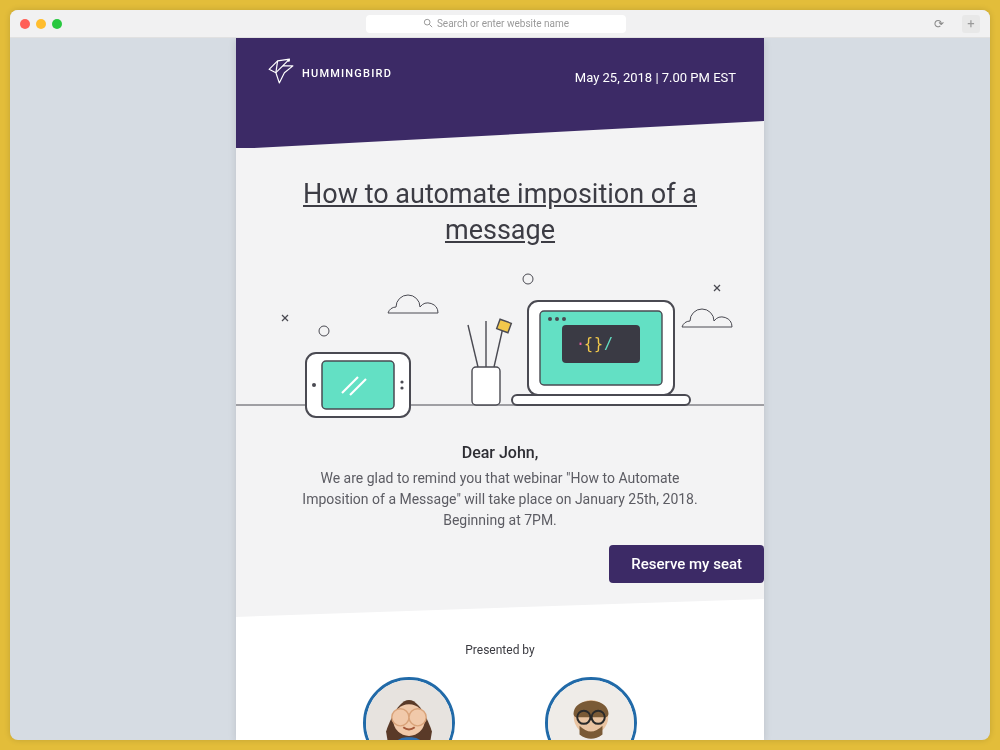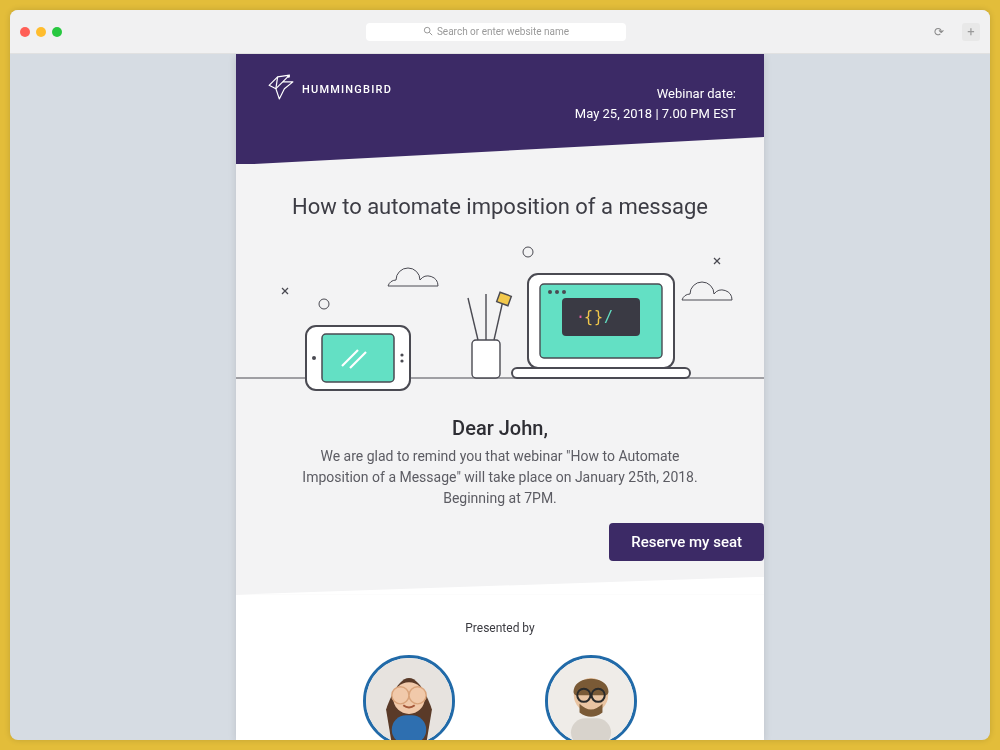--- a/index.html
+++ b/index.html
@@ -4,21 +4,21 @@
 <style>
   * { box-sizing: border-box; margin: 0; padding: 0; }
   html, body { width: 1000px; height: 750px; overflow: hidden; font-family: -apple-system, "Segoe UI", Roboto, "Helvetica Neue", Arial, sans-serif; }
   body { background: #e3bd3a; padding: 10px; }
   .browser {
     width: 980px; height: 730px; background: #d6dce3;
     border-radius: 8px; box-shadow: 0 0 6px rgba(0,0,0,.15);
     display:flex; flex-direction:column; overflow:hidden;
   }
   .chrome-bar {
-    height: 44px; background:#f1f1f2; display:flex; align-items:center;
+    height: 28px; background:#f1f1f2; display:flex; align-items:center;
     padding: 0 10px; border-bottom:1px solid #e1e1e1; gap:14px;
   }
   .dots { display:flex; gap:6px; }
   .dot { width:10px; height:10px; border-radius:50%; }
   .dot.r{background:#ff5f57}.dot.y{background:#ffbd2e}.dot.g{background:#28c840}
   .omnibox {
     flex:0 0 260px; margin-left:auto; margin-right:auto;
     height:18px; background:#fff; border-radius:4px;
     display:flex; align-items:center; justify-content:center;
     font-size:10px; color:#9a9a9a; gap:4px;
@@ -35,25 +35,25 @@
   .hero { position:relative; height:110px; background:#3c2a66; color:#fff; }
   .hero::after{
     content:""; position:absolute; left:0; right:0; bottom:-1px; height:28px;
     background:#f3f3f4;
     clip-path: polygon(0 100%, 100% 0, 100% 100%);
   }
   .brand { position:absolute; left:28px; top:16px; display:flex; flex-direction:row; align-items:center; gap:4px; }
   .brand svg { width:34px; height:34px; }
   .brand-name { font-size:11px; letter-spacing:1.2px; font-weight:500; }
   .date-block { position:absolute; right:28px; top:30px; text-align:right; font-size:13px; line-height:1.5; }
-  .headline { text-align:center; font-size:22px; font-weight:400; color:#3c3c44;
-    padding: 28px 50px 18px; line-height:1.35; }
+  .headline { text-align:center; font-size:27px; font-weight:400; color:#3c3c44;
+    padding: 28px 50px 18px; line-height:1.35;text-decoration:underline; }
   .illus { position:relative; height:170px; }
   .illus svg { position:absolute; inset:0; width:100%; height:100%; }
-  .greet { text-align:center; font-size:20px; font-weight:500; color:#2e2e34; margin-top:6px; }
+  .greet { text-align:center; font-size:16px; font-weight:500; color:#2e2e34; margin-top:6px; }
   .body-copy { text-align:center; font-size:14px; color:#5c5c63; line-height:1.5;
     padding: 6px 58px 14px; }
   .cta-row { text-align:right; padding-bottom:34px; }
   .cta {
     display:inline-block; background:#3c2a66; color:#fff; font-size:15px;
     padding:10px 22px; border-radius:4px; font-weight:500; cursor:pointer;
   }
   .presenters {
     position:relative; background:#fff; padding-top:26px; text-align:center;
   }
@@ -103,21 +103,20 @@
             <svg viewBox="0 0 40 40" fill="none" stroke="#fff" stroke-width="1.4" stroke-linejoin="round">
               <path d="M6 18 L16 8 L30 6 L22 14 L34 14 L24 22 L18 34 L14 22 Z"></path>
               <path d="M16 8 L14 22"></path>
                 <path d="M22 14 L14 22"></path>
               <circle cx="29" cy="7.5" r="0.8" fill="#fff"></circle>
             </svg>
           </span>
           <span class="brand-name">HUMMINGBIRD</span>
         </div>
         <div class="date-block">
-          <div>Webinar date:</div>
           <div>May 25, 2018 | 7.00 PM EST</div>
         </div>
       </div>
 
       <div class="headline">How to automate imposition of a message</div>
 
       <div class="illus">
         <svg viewBox="0 0 528 170">
 
           <line x1="0" y1="138" x2="528" y2="138" stroke="#4a4a52" stroke-width="1"></line>

